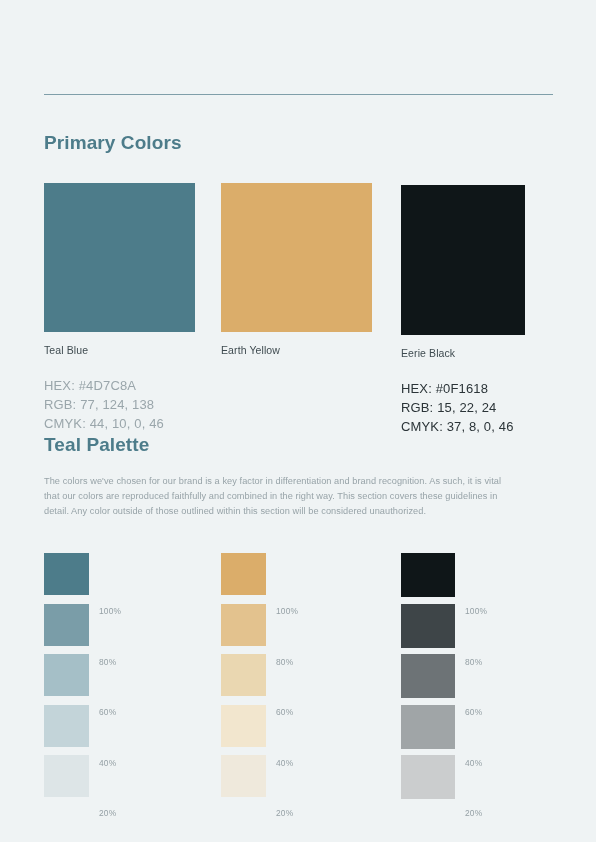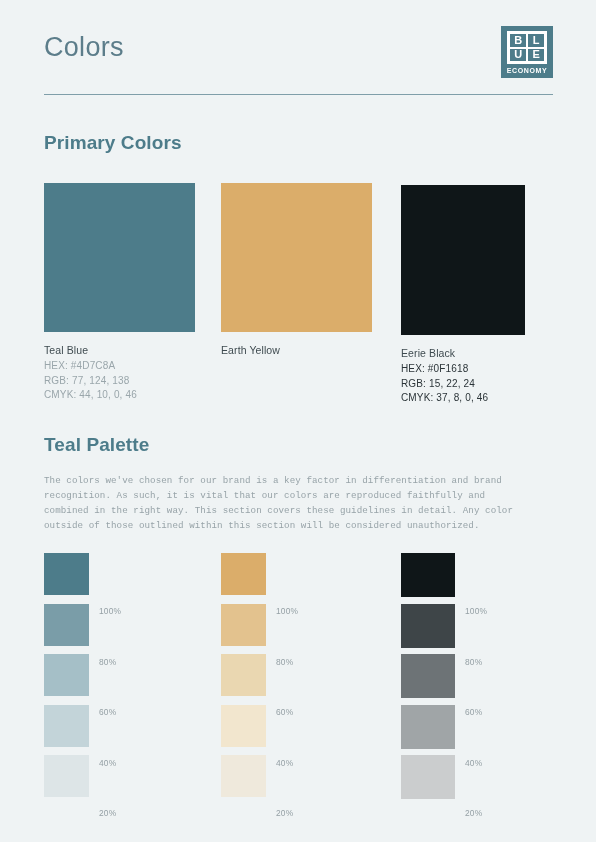--- a/index.html
+++ b/index.html
@@ -119,24 +119,24 @@
     width: 100%;
     display: block;
   }
   .swatch-name {
     font-size: 10.5px;
     color: #3f4b50;
     margin-top: 12px;
     letter-spacing: 0.1px;
   }
   .swatch-meta {
-    font-size: 10px;
+    font-size: 13px;
     line-height: 1.45;
     color: #9aa6ab;
-    margin-top: 3px;
+    margin-top: 21px;
     letter-spacing: 0.15px;
   }
   .swatch-meta.dark { color: #2b3438; }
 
   #card-teal { left: 44px; top: 183px; width: 151px; }
   #card-teal .primary-swatch { height: 149px; background: #4d7c8a; }
   #card-yellow { left: 221px; top: 183px; width: 151px; }
   #card-yellow .primary-swatch { height: 149px; background: #dbad6a; }
   #card-black { left: 401px; top: 185px; width: 124px; }
   #card-black .primary-swatch { height: 150px; background: #0f1618; }
@@ -144,21 +144,20 @@
   
   .palette-intro {
     position: absolute;
     left: 44px;
     top: 474px;
     width: 470px;
     font-size: 9.2px;
     line-height: 1.62;
     color: #97a3a8;
     letter-spacing: 0.07px;
-    font-family: Liberation Mono, monospace;
   }
 
   
   .palette-grid {
     position: absolute;
     left: 0;
     top: 553px;
     width: 596px;
   }
   .palette-col {
@@ -189,33 +188,20 @@
     white-space: nowrap;
     margin-top: 40px;
   }
   #palette-col-black .palette-label { left: 64px; }
 </style>
 </head>
 <body>
 
 <div class="page">
 
-  <div class="header">
-    <div class="page-title">Colors</div>
-
-    <div class="logo" style="background: rgb(77, 124, 138);">
-      <div class="logo-grid">
-        <div class="logo-cell">B</div>
-        <div class="logo-cell">L</div>
-        <div class="logo-cell">U</div>
-        <div class="logo-cell">E</div>
-      </div>
-      <div class="logo-word">ECONOMY</div>
-    </div>
-  </div>
   <div class="header-rule"></div>
 
   <div class="section-heading" id="heading-primary">Primary Colors</div>
 
   <div class="primary-row">
 
     <div class="primary-card" id="card-teal">
       <div class="primary-swatch" style="background: rgb(77, 124, 138);"></div>
       <div class="swatch-name">Teal Blue</div>
       <div class="swatch-meta">

